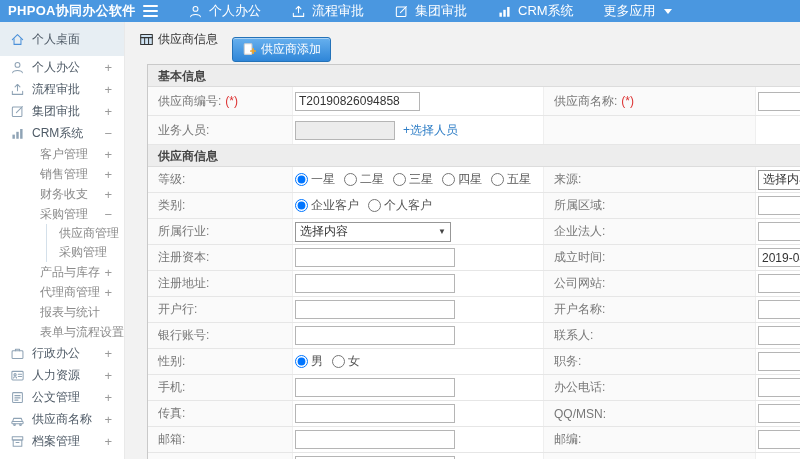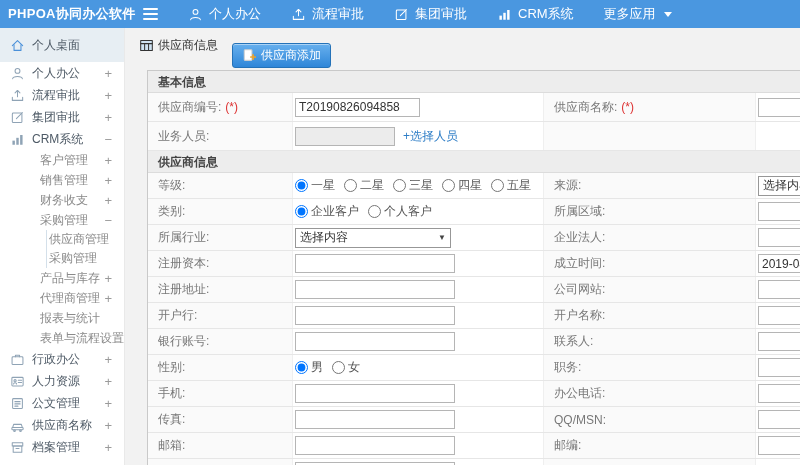--- a/index.html
+++ b/index.html
@@ -1,40 +1,40 @@
 <!DOCTYPE html>
 <html><head>
 <meta charset="utf-8">
 <style>
   * { margin:0; padding:0; box-sizing:border-box; }
   html,body { width:800px; height:465px; overflow:hidden; background:#fff;
     font-family:"Liberation Sans","DejaVu Sans",sans-serif; }
 
   
-  .topbar { height:28px; background:#4a97e0; display:flex; align-items:center; color:#fff; }
+  .topbar { height:22px; background:#4a97e0; display:flex; align-items:center; color:#fff; }
   .logo { width:125px; padding-left:8px; font-size:13px; font-weight:bold; letter-spacing:.3px; white-space:nowrap; }
   .hamburger { margin-left:18px; width:15px; cursor:pointer; }
   .hamburger i { display:block; height:2px; background:#fff; margin:3px 0; border-radius:1px; }
   .topnav { display:flex; align-items:center; margin-left:30px; gap:30px; font-size:13px; }
   .nav-item { display:flex; align-items:center; gap:6px; cursor:pointer; white-space:nowrap; }
   .nav-item svg { display:block; }
   .caret-down { width:0; height:0; border-left:4px solid transparent; border-right:4px solid transparent;
     border-top:5px solid #fff; margin-left:2px; }
 
   
   .layout { display:flex; height:437px; }
   .sidebar { width:125px; flex-shrink:0; background:#fff; border-right:1px solid #e9e9e9;
     font-size:12px; color:#556; overflow:hidden; }
   .side-item { display:flex; align-items:center; height:22px; padding:0 12px 0 10px; cursor:pointer; white-space:nowrap; }
   .side-item .sicon { width:15px; height:15px; margin-right:7px; color:#8fa3b5; flex-shrink:0; }
   .side-item.lvl0 { height:22px; font-size:12px; color:#4e5a66; }
   .side-item.active { height:34px; background:#e7eef3; }
   .side-item.active .sicon { color:#4a90d9; }
   .side-item.sub1 { padding-left:40px; height:20px; color:#8a8a8a; }
-  .side-item.sub2 { margin-left:46px; border-left:1px solid #d4e0ea; padding-left:2px; height:19px; color:#8a8a8a; }
+  .side-item.sub2 { margin-left:46px; border-left:1px solid #d4e0ea; padding-left:12px; height:19px; color:#8a8a8a; }
   .expand { margin-left:auto; color:#9a9a9a; font-size:13px; }
 
   
   .content { flex:1; background:#f2f2f2; overflow:hidden; }
   .tabstrip { height:34px; display:flex; align-items:center; padding-left:8px; gap:8px; }
   .tab { display:flex; align-items:center; gap:4px; font-size:12px; color:#333; padding:3px 6px; cursor:pointer; }
   .tab.active { background:linear-gradient(#67b0ee,#2f86d8); border:1px solid #2472b8; border-radius:3px;
     color:#fff; box-shadow:inset 0 1px 0 rgba(255,255,255,.45); padding:3px 9px;margin-top:20px; }
 
   .form-area { padding:8px 6px 0 22px; height:403px; overflow:hidden; }

